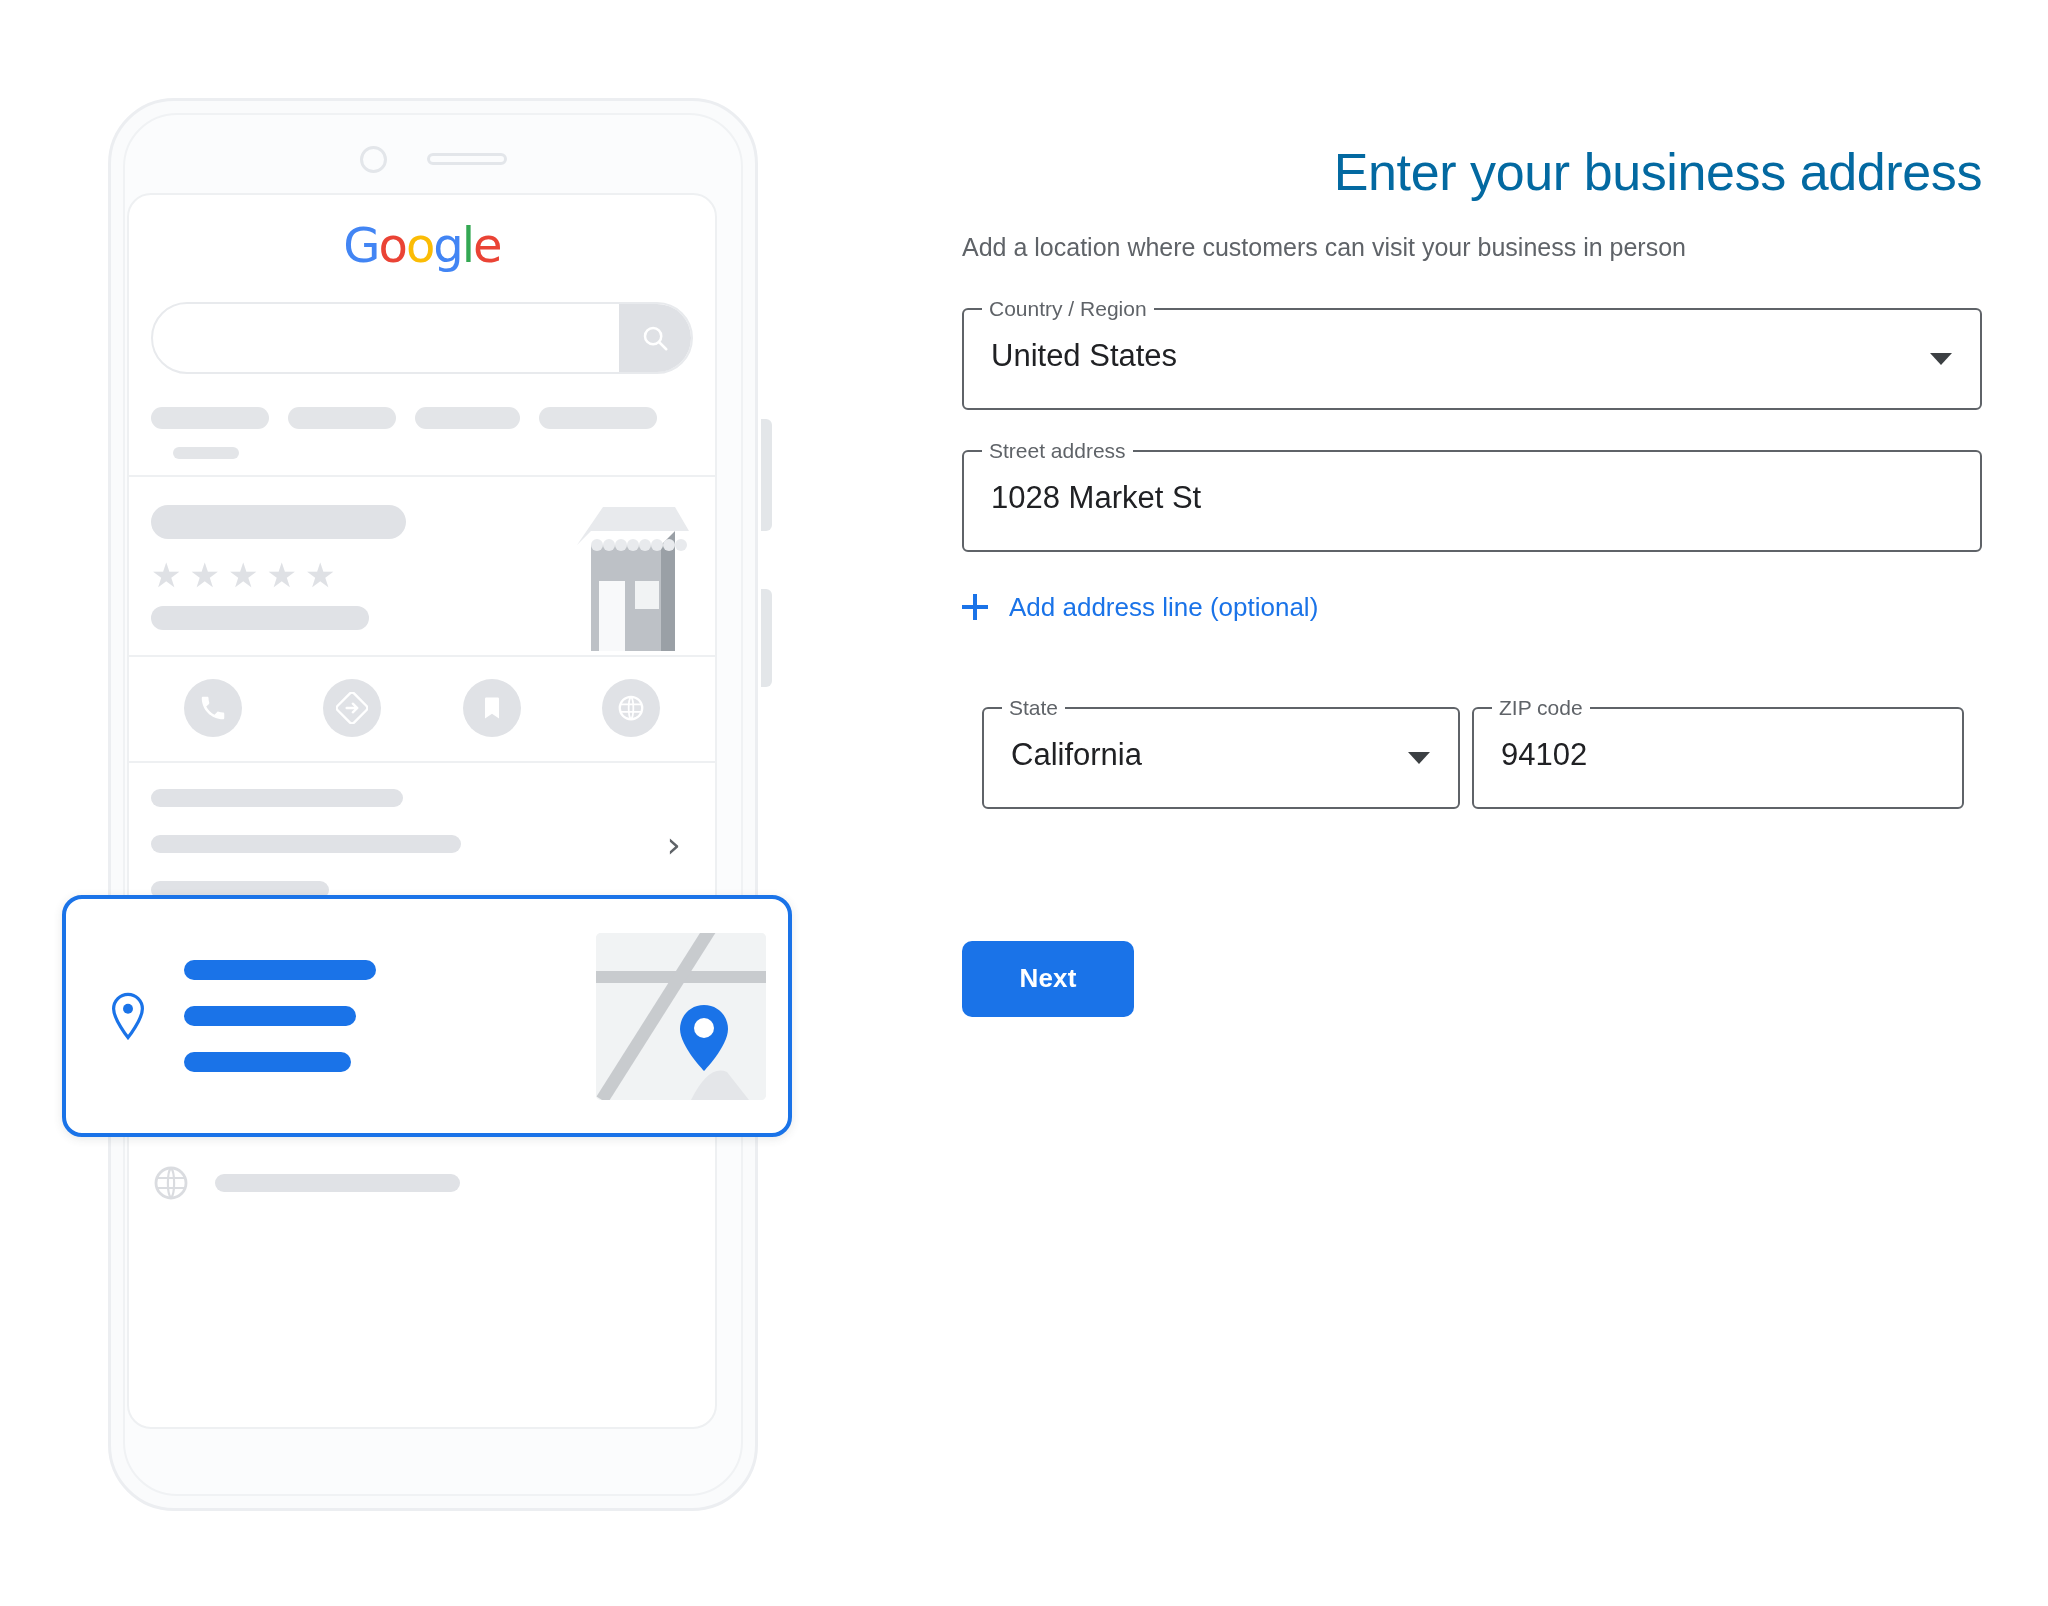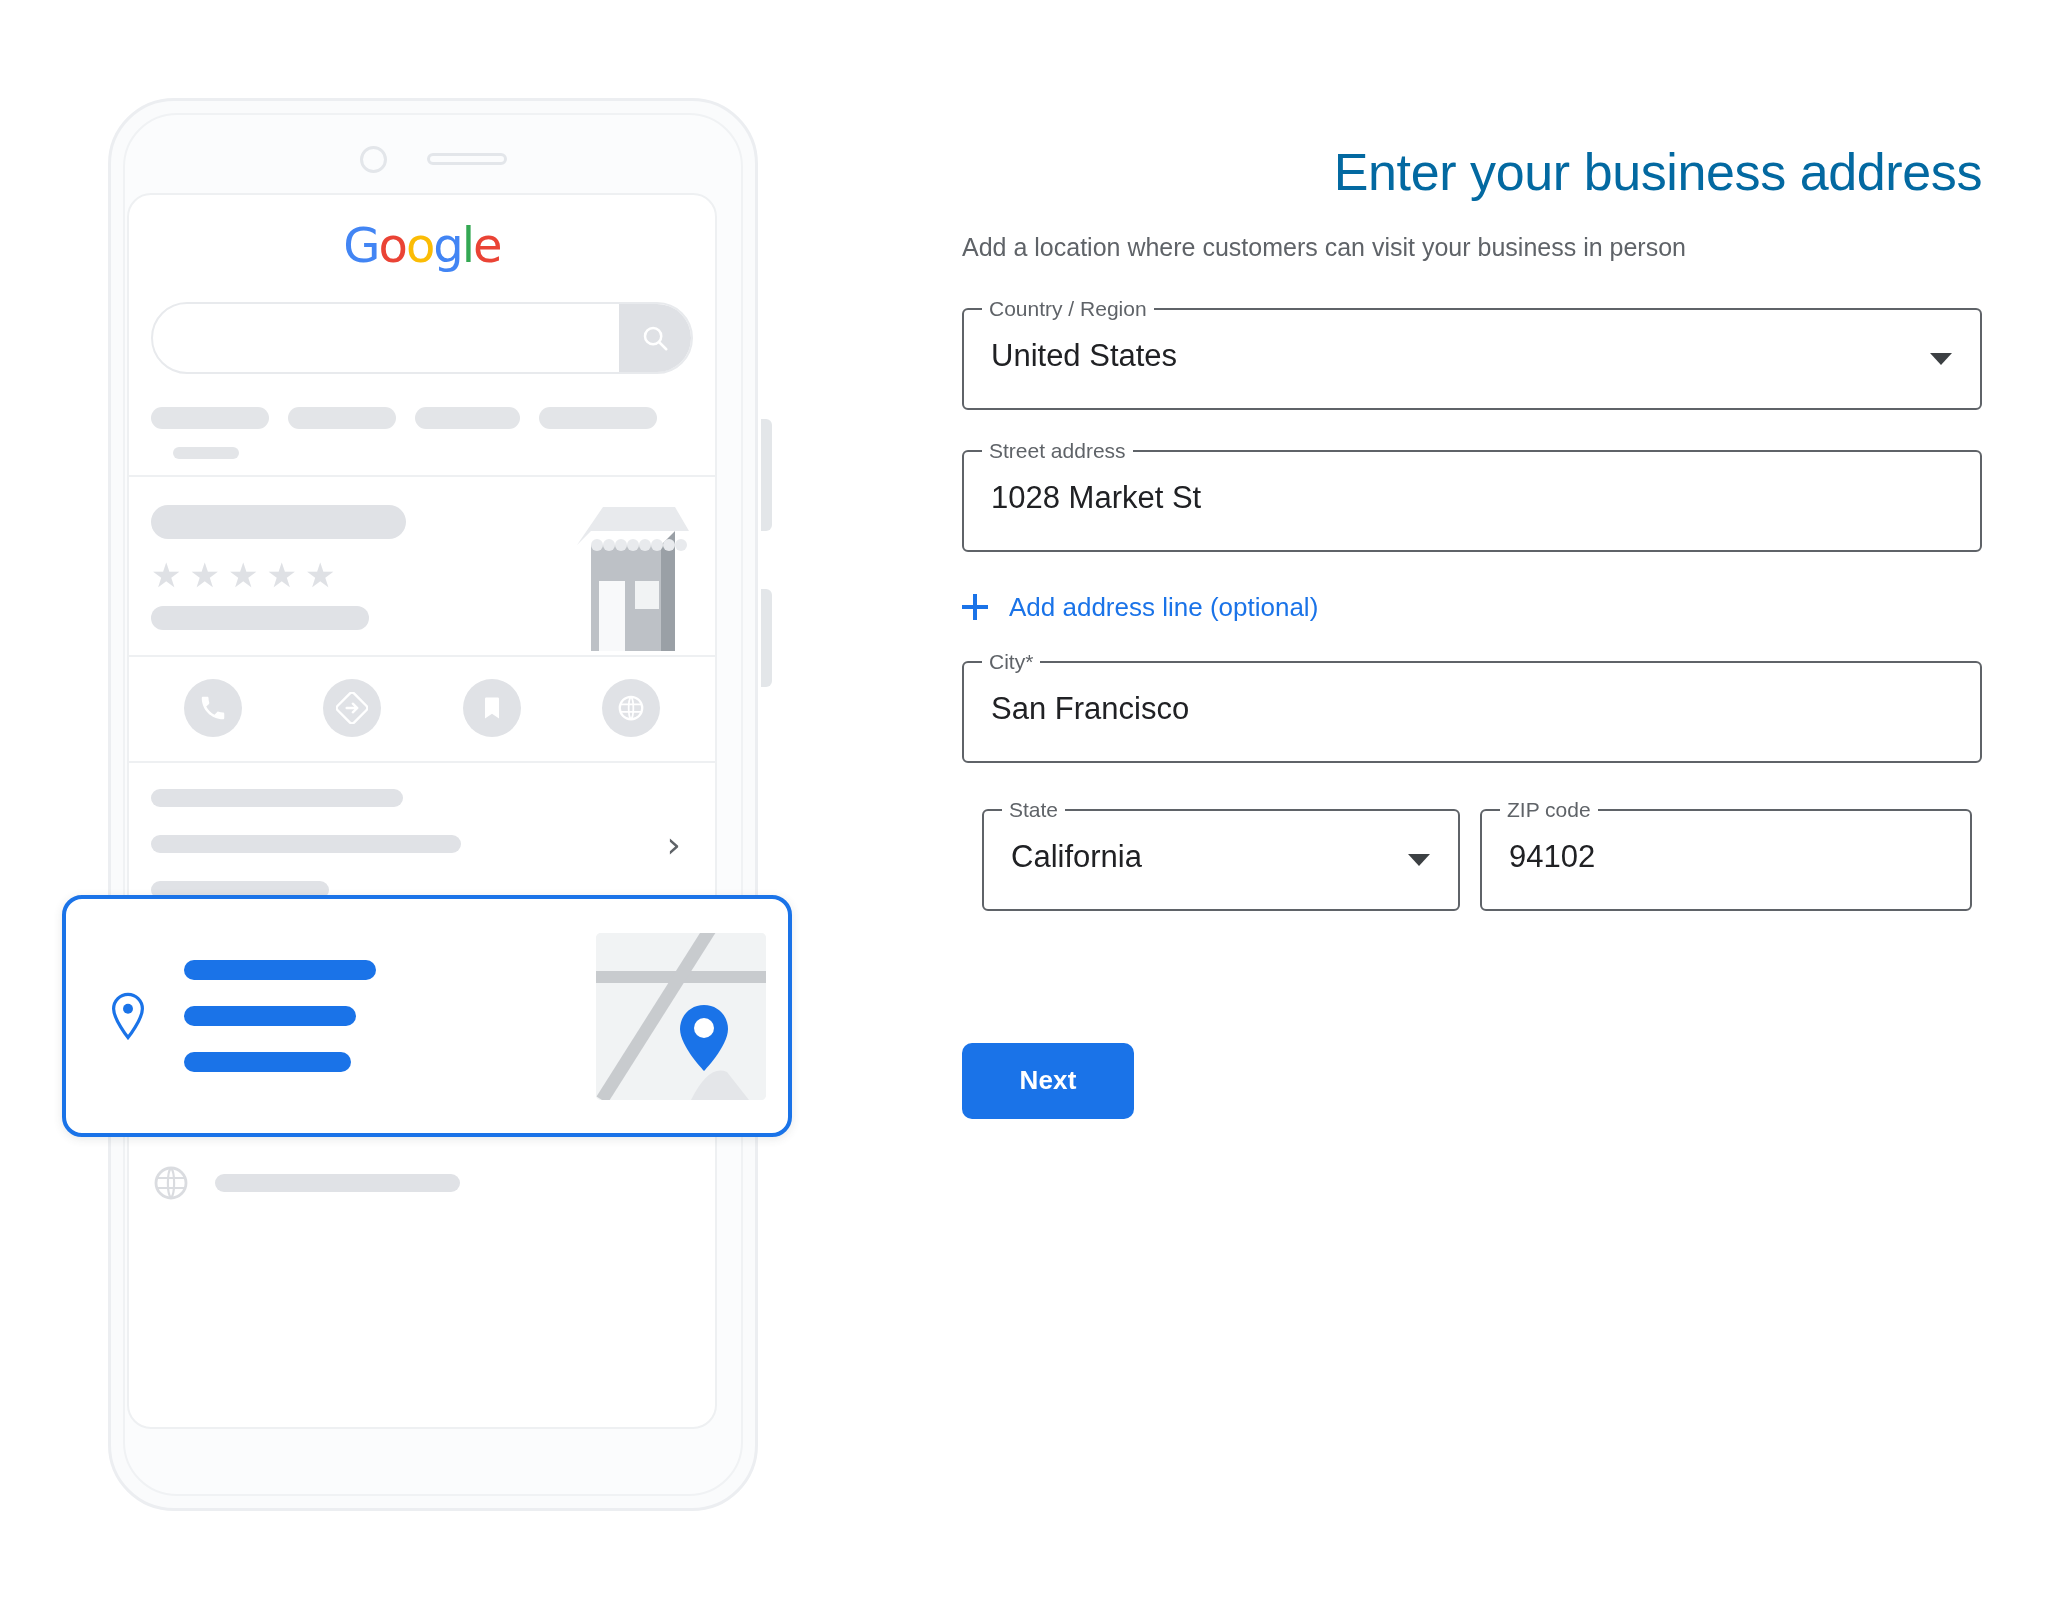--- a/index.html
+++ b/index.html
@@ -331,21 +331,21 @@
   .plus::before, .plus::after {
     content: "";
     position: absolute;
     background: #1a73e8;
   }
   .plus::before { left: 0; top: 11px; width: 26px; height: 4px; }
   .plus::after  { top: 0; left: 11px; height: 26px; width: 4px; }
 
   .pair {
     display: flex;
-    gap: 20px;
+    gap: 12px;
     margin-top: 46px;
     padding-left: 20px;
   }
   .pair .field { margin-top: 0; }
   .pair .fstate { width: 478px; }
   .pair .fzip   { width: 492px; }
 
   .next-btn {
     margin-top: 132px;
     width: 172px; height: 76px;
@@ -535,24 +535,20 @@
     <div class="field street">
       <span class="legend">Street address</span>
       <span class="value">1028 Market St</span>
     </div>
 
     <div class="add-line">
       <span class="plus"></span>
       <span>Add address line (optional)</span>
     </div>
 
-    <div class="field city">
-      <span class="legend">City*</span>
-      <span class="value">San Francisco</span>
-    </div>
 
     <div class="pair">
       <div class="field fstate">
         <span class="legend">State</span>
         <span class="value">California</span>
         <span class="caret"></span>
       </div>
       <div class="field fzip">
         <span class="legend">ZIP code</span>
         <span class="value">94102</span>

